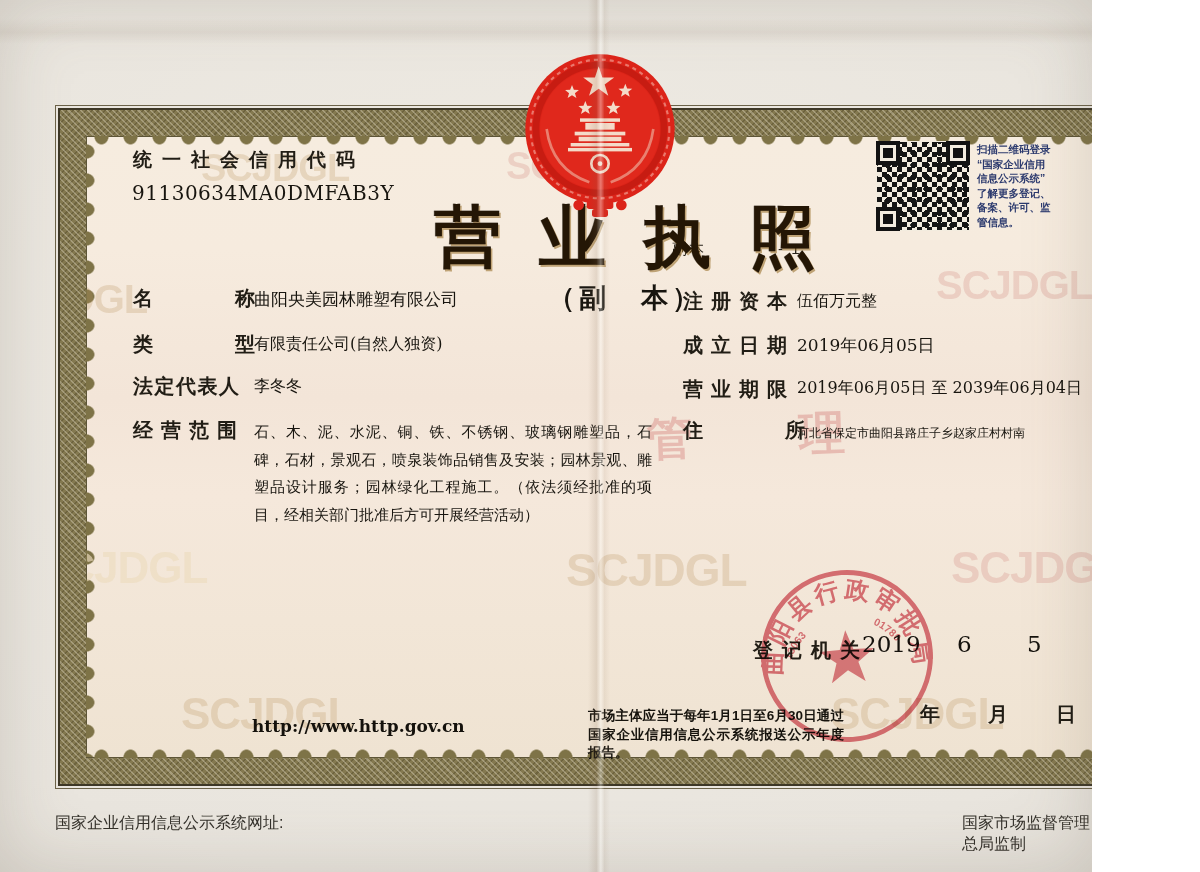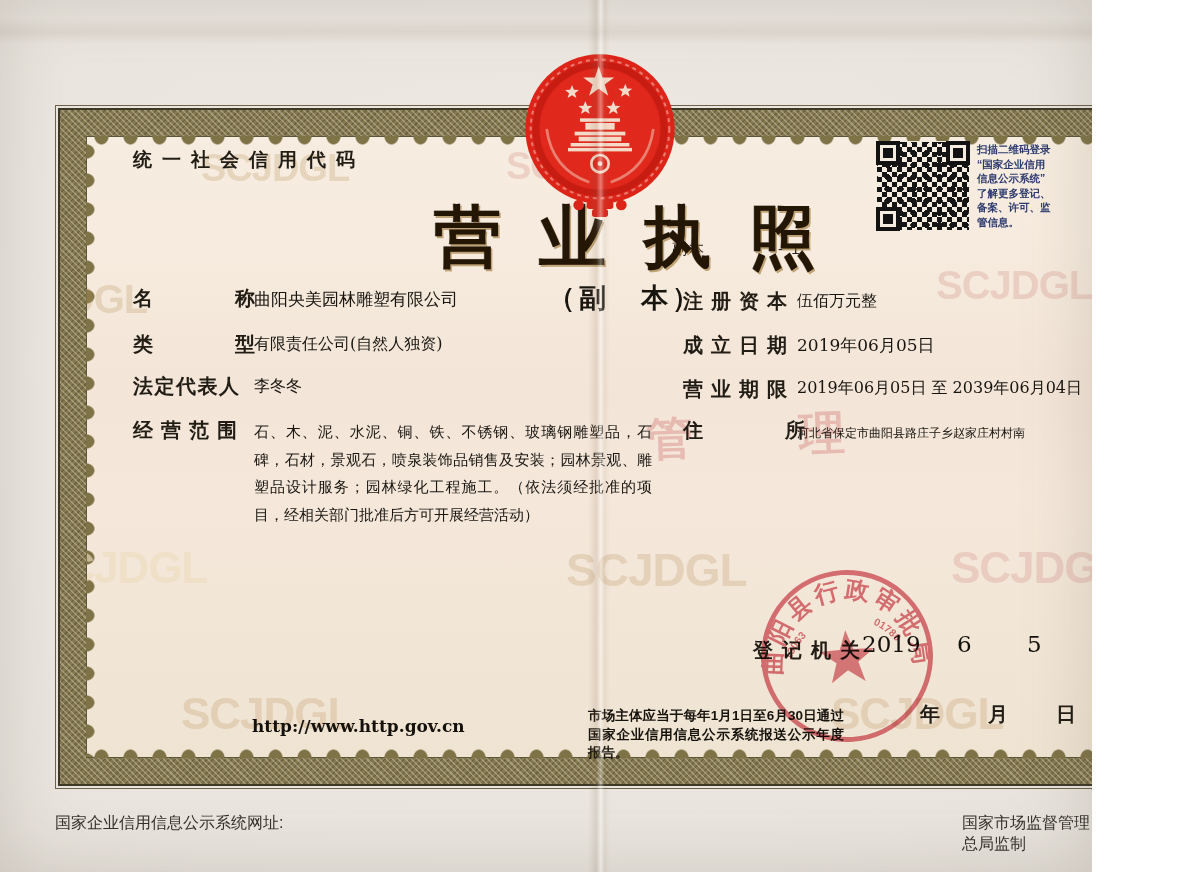--- a/index.html
+++ b/index.html
@@ -115,20 +115,21 @@
         <div class="wm" style="left:479px;top:406px;font-size:46px;">SCJDGL</div>
         <div class="wm pink" style="left:864px;top:406px;font-size:44px;">SCJDGL</div>
         <div class="wm" style="left:94px;top:552px;font-size:44px;">SCJDGL</div>
         <div class="wm" style="left:744px;top:552px;font-size:44px;">SCJDGL</div>
         <div class="wm-ghost" style="left:560px;top:268px;">管　理</div>
       </div>
     </div>
   </div>
 
   <div class="abs z code-label" style="left:133px;top:147px;">统一社会信用代码</div>
+  <div class="abs z code-value" style="left:132px;top:181px;">91130634MA0DMFAB3Y</div>
 
   <div class="abs qr">
     <div class="qr-pat"></div>
     <div class="qf tl"></div>
     <div class="qf tr"></div>
     <div class="qf bl"></div>
   </div>
   <div class="abs qr-caption">扫描二维码登录
 “国家企业信用
 信息公示系统”

